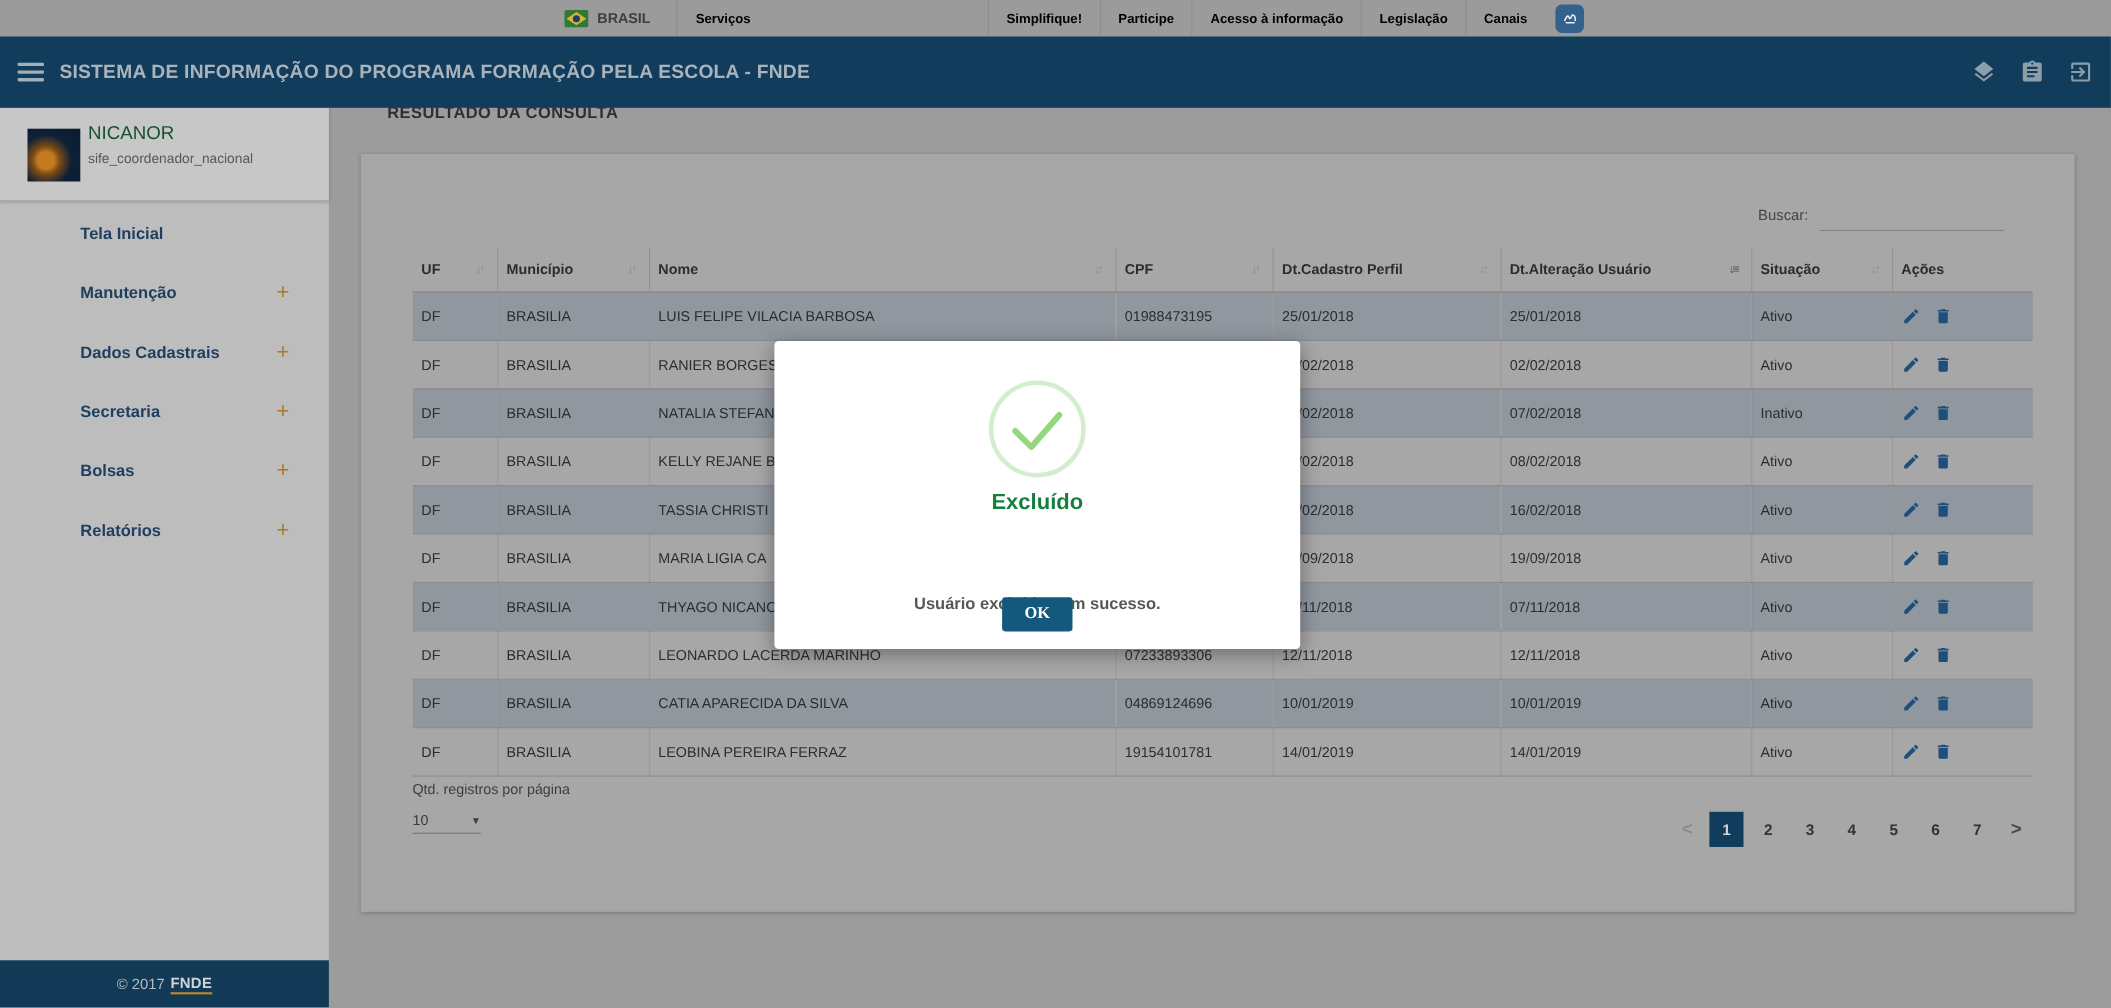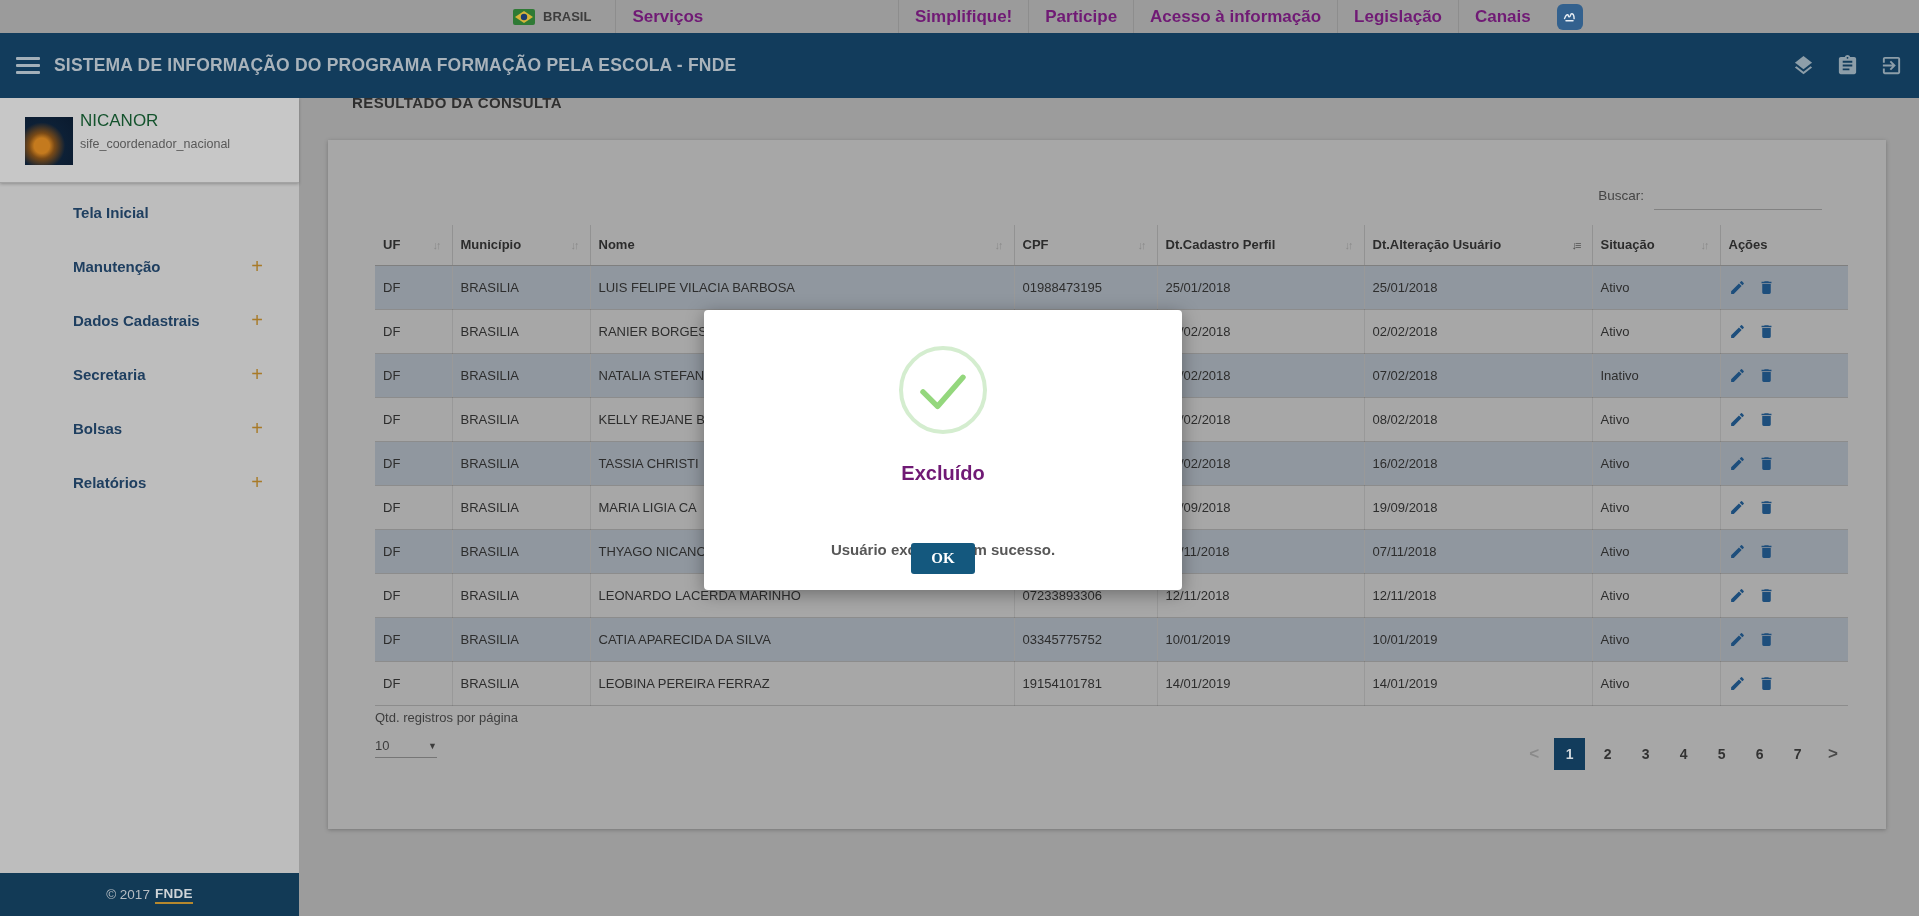--- a/index.html
+++ b/index.html
@@ -3,21 +3,21 @@
 <meta charset="utf-8">
 <style>
   * { margin:0; padding:0; box-sizing:border-box; }
   html,body { width:1919px; height:916px; overflow:hidden; }
   body { font-family:"Liberation Sans", sans-serif; background:#9c9c9c; position:relative; }
 
   
   .govbar { position:absolute; left:0; top:0; width:1919px; height:33px; background:#9b9b9b; z-index:30; }
   .gov-left { position:absolute; left:494px; top:0; height:33px; display:flex; align-items:center;margin-left:19px; }
   .gov-right { position:absolute; left:898px; top:0; height:33px; display:flex; align-items:center; }
-  .gov-item { font-size:17px; font-weight:bold; color:#701a75; padding:0 16px; height:33px; display:flex; align-items:center; cursor:pointer; }
+  .gov-item { font-size:12px; font-weight:bold; color:#000000; padding:0 16px; height:33px; display:flex; align-items:center; cursor:pointer; }
   .gov-divider { width:1px; height:33px; background:#8d8d8d; }
   .gov-brand { font-size:13px; font-weight:bold; color:#3d3d3d; margin:0 24px 0 8px; }
   .flag { width:22px; height:16px; }
   .vlibras { width:26px; height:26px; background:#33618e; border-radius:6px; margin-left:10px; display:flex; align-items:center; justify-content:center; cursor:pointer; }
 
   
   .appbar { position:absolute; left:0; top:33px; width:1919px; height:65px; background:#123c5c; z-index:25; display:flex; align-items:center; }
   .hamburger { width:24px; margin-left:16px; cursor:pointer; }
   .hamburger div { height:3px; background:#a3b0b9; margin:4px 0; border-radius:1px; }
   .app-title { margin-left:14px; font-size:17.5px; font-weight:bold; letter-spacing:.2px; color:#a9b3bb; }
@@ -69,21 +69,21 @@
 
   .pagination { position:absolute; right:40px; top:598px; display:flex; align-items:center; gap:7px; }
   .page-chevron { font-size:17px; font-weight:bold; color:#4a4a4a; padding:0 8px; cursor:pointer; }
   .page-chevron.prev { color:#8a8a8a; }
   .page-num { min-width:31px; height:32px; display:flex; align-items:center; justify-content:center; font-size:14px; font-weight:bold; color:#333; cursor:pointer; }
   .page-num.active { background:#123c5c; color:#cfd6db; }
 
   
   .modal { position:absolute; left:704px; top:310px; width:478px; height:280px; background:#ffffff; border-radius:4px; box-shadow:0 4px 18px rgba(0,0,0,.35); z-index:50; text-align:center; }
   .check-circle { position:absolute; left:195px; top:36px; width:88px; height:88px; border:4px solid #d4edcf; border-radius:50%; display:flex; align-items:center; justify-content:center; }
-  .modal-title { position:absolute; left:0; top:152px; width:100%; font-size:20px; font-weight:bold; color:#701a75; }
+  .modal-title { position:absolute; left:0; top:136px; width:100%; font-size:20px; font-weight:bold; color:#15803d; }
   .modal-message { position:absolute; left:0; top:193px; width:100%; font-size:15px; font-weight:bold; color:#575757;margin-top:38px; }
   .modal-ok { position:absolute; left:207px; top:233px; width:64px; height:31px; background:#14587e; color:#ffffff; font-size:15px; font-weight:bold; border:none; border-radius:3px; cursor:pointer; font-family:Liberation Serif, serif; }
 </style>
 </head>
 <body>
 
 <div class="govbar">
   <div class="gov-left">
     <svg class="flag" viewBox="0 0 22 16">
       <rect x="0" y="0" width="22" height="16" rx="2" fill="#2f7a35"></rect>
@@ -384,21 +384,21 @@
     <svg viewBox="0 0 24 24">
                 <path d="M6 19a2 2 0 0 0 2 2h8a2 2 0 0 0 2-2V7H6v12zM19 4h-3.5l-1-1h-5l-1 1H5v2h14V4z"></path>
               </svg>
   </span>
 </td>
         </tr>
         <tr>
           <td>DF</td>
           <td>BRASILIA</td>
           <td>CATIA APARECIDA DA SILVA</td>
-          <td>03345775752</td>
+          <td>04869124696</td>
           <td>10/01/2019</td>
           <td>10/01/2019</td>
           <td>Ativo</td>
           <td>
   <span class="row-actions">
     <svg viewBox="0 0 24 24">
                 <path d="M3 17.25V21h3.75L17.81 9.94l-3.75-3.75L3 17.25zM20.71 7.04a1 1 0 0 0 0-1.41l-2.34-2.34a1 1 0 0 0-1.41 0l-1.83 1.83 3.75 3.75 1.83-1.83z"></path>
               </svg>
     <svg viewBox="0 0 24 24">
                 <path d="M6 19a2 2 0 0 0 2 2h8a2 2 0 0 0 2-2V7H6v12zM19 4h-3.5l-1-1h-5l-1 1H5v2h14V4z"></path>

